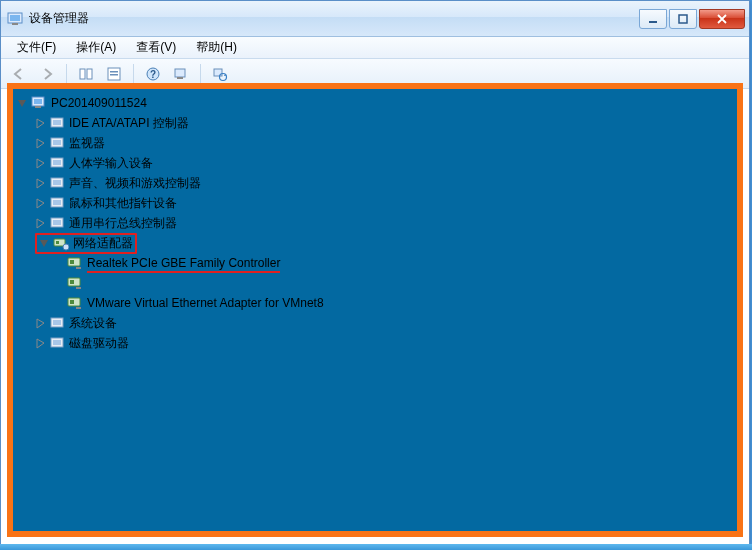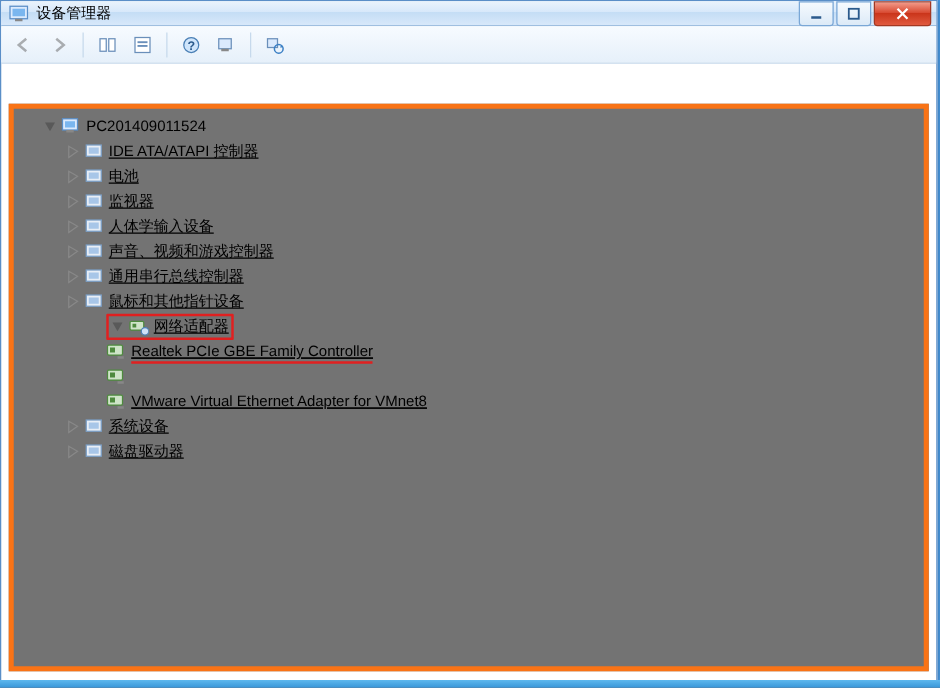--- a/index.html
+++ b/index.html
@@ -1,39 +1,39 @@
 <!DOCTYPE html>
 <html><head>
 <meta charset="utf-8">
 <style>
 * { margin:0; padding:0; box-sizing:border-box; font-family:"Microsoft YaHei","Segoe UI",Tahoma,sans-serif; }
 body { background:#4a9de8; width:752px; height:550px; overflow:hidden; }
 .window { position:absolute; top:0; left:0; width:750px; height:546px; background:#fff; border:1px solid #5a8ec7; box-shadow:0 0 6px rgba(0,0,0,.3); }
-.titlebar { height:20px; background:linear-gradient(#eaf3fc,#d7e8fa 45%,#c4ddf5 46%,#d7e8fa); display:flex; align-items:center; padding-left:6px; border-bottom:1px solid #9fbfe0;justify-content:center; }
+.titlebar { height:36px; background:linear-gradient(#eaf3fc,#d7e8fa 45%,#c4ddf5 46%,#d7e8fa); display:flex; align-items:center; padding-left:6px; border-bottom:1px solid #9fbfe0;justify-content:center; }
 .titlebar .icon { width:16px; height:16px; margin-right:6px; }
 .titlebar .title { font-size:12px; color:#000; flex:1; }
 .wbtn-group { display:flex; height:20px; margin-right:4px; }
 .wbtn { width:28px; height:20px; margin-left:2px; border:1px solid #7aa7d6; border-radius:0 0 3px 3px; background:linear-gradient(#f6fafe,#dceaf7); display:flex; align-items:center; justify-content:center; font-size:11px; color:#2b5a8c; cursor:pointer; }
 .wbtn.close { width:46px; background:linear-gradient(#f29a89,#d84b33 45%,#c93319 46%,#e05a3f); border-color:#a23823; color:#fff; }
 .menubar { height:22px; background:linear-gradient(#f9fcff,#eaf2fb); border-bottom:1px solid #c9dbee; display:flex; align-items:center; padding-left:6px; font-size:12px; }
 .menuitem { padding:2px 10px; cursor:default; }
 .toolbar { height:30px; background:linear-gradient(#f7fbff,#e6f0fa); border-bottom:1px solid #c6d9ec; display:flex; align-items:center; padding:0 6px; gap:4px; }
 .tbtn { width:24px; height:24px; display:flex; align-items:center; justify-content:center; border:1px solid transparent; border-radius:3px; cursor:pointer; }
 .tbtn.disabled { opacity:.45; cursor:default; }
 .sep { width:1px; height:20px; background:#c6d9ec; margin:0 3px; }
-.content { position:absolute; top:82px; left:6px; right:6px; bottom:8px; border:4px solid #f97316; background:#737373; overflow:auto; font-size:12px;padding-left:20px; }
+.content { position:absolute; top:82px; left:6px; right:6px; bottom:8px; border:6px solid #f97316; background:#0369a1; overflow:auto; font-size:12px; }
 .tree { padding:4px 0 4px 4px; }
 .node { white-space:nowrap; }
 .row { display:flex; align-items:center; height:20px; padding-right:6px; cursor:default; }
 .exp { width:11px; height:11px; margin-right:3px; display:flex; align-items:center; justify-content:center; cursor:pointer; flex:0 0 11px; }
 .exp svg { display:block; }
 .nic { width:16px; height:16px; margin-right:4px; flex:0 0 16px; }
 .lbl { }
-.children { padding-left:18px;text-decoration:underline; }
-.hl-red { border:2px solid #e02020; border-radius:1px;margin-left:32px; }
+.children { padding-left:18px; }
+.hl-red { border:2px solid #e02020; border-radius:1px; }
 .hl-red-u { border-bottom:2px solid #e02020; padding-bottom:1px; }
 .taskbar { position:absolute; left:0; right:0; bottom:0; height:6px; background:linear-gradient(#5eb8ee,#3a97d9); }
 </style>
 </head>
 <body>
 
 <div class="window">
   <div class="titlebar">
     <span class="icon">
       <svg width="16" height="16">
@@ -55,20 +55,26 @@
           </svg>
         </div>
       <div class="wbtn close">
           <svg width="12" height="10">
             <path d="M2 1 L10 9 M10 1 L2 9" stroke="#fff" stroke-width="1.8"></path>
           </svg>
         </div>
     </div>
   </div>
 
+  <div class="menubar">
+    <div class="menuitem">文件(F)</div>
+    <div class="menuitem">操作(A)</div>
+    <div class="menuitem">查看(V)</div>
+    <div class="menuitem">帮助(H)</div>
+  </div>
 
   <div class="toolbar">
     <div class="tbtn disabled">
         <svg width="16" height="16">
           <path d="M10 3 L4 8 L10 13" fill="none" stroke="#555" stroke-width="2"></path>
         </svg>
       </div>
     <div class="tbtn disabled">
         <svg width="16" height="16">
           <path d="M6 3 L12 8 L6 13" fill="none" stroke="#555" stroke-width="2"></path>
@@ -146,34 +152,20 @@
               <div class="row">
                 <span class="exp">
                   <svg width="11" height="11">
                     <path d="M2 1 L9 5 L2 10 Z" fill="none" stroke="#888" stroke-width="1"></path>
                   </svg>
                 </span>
                 <span class="nic"><svg width="16" height="16">
                     <rect x="2" y="3" width="12" height="9" fill="#e8eef6" stroke="#7a9fc6"></rect>
                     <rect x="4" y="5" width="8" height="5" fill="#a8c6e8"></rect>
                   </svg></span>
-                <span class="lbl">电池</span>
-              </div>
-            </div>
-            <div class="node">
-              <div class="row">
-                <span class="exp">
-                  <svg width="11" height="11">
-                    <path d="M2 1 L9 5 L2 10 Z" fill="none" stroke="#888" stroke-width="1"></path>
-                  </svg>
-                </span>
-                <span class="nic"><svg width="16" height="16">
-                    <rect x="2" y="3" width="12" height="9" fill="#e8eef6" stroke="#7a9fc6"></rect>
-                    <rect x="4" y="5" width="8" height="5" fill="#a8c6e8"></rect>
-                  </svg></span>
                 <span class="lbl">监视器</span>
               </div>
             </div>
             <div class="node">
               <div class="row">
                 <span class="exp">
                   <svg width="11" height="11">
                     <path d="M2 1 L9 5 L2 10 Z" fill="none" stroke="#888" stroke-width="1"></path>
                   </svg>
                 </span>
@@ -202,35 +194,35 @@
               <div class="row">
                 <span class="exp">
                   <svg width="11" height="11">
                     <path d="M2 1 L9 5 L2 10 Z" fill="none" stroke="#888" stroke-width="1"></path>
                   </svg>
                 </span>
                 <span class="nic"><svg width="16" height="16">
                     <rect x="2" y="3" width="12" height="9" fill="#e8eef6" stroke="#7a9fc6"></rect>
                     <rect x="4" y="5" width="8" height="5" fill="#a8c6e8"></rect>
                   </svg></span>
+                <span class="lbl">鼠标和其他指针设备</span>
+              </div>
+            </div>
+            <div class="node">
+              <div class="row">
+                <span class="exp">
+                  <svg width="11" height="11">
+                    <path d="M2 1 L9 5 L2 10 Z" fill="none" stroke="#888" stroke-width="1"></path>
+                  </svg>
+                </span>
+                <span class="nic"><svg width="16" height="16">
+                    <rect x="2" y="3" width="12" height="9" fill="#e8eef6" stroke="#7a9fc6"></rect>
+                    <rect x="4" y="5" width="8" height="5" fill="#a8c6e8"></rect>
+                  </svg></span>
                 <span class="lbl">通用串行总线控制器</span>
-              </div>
-            </div>
-            <div class="node">
-              <div class="row">
-                <span class="exp">
-                  <svg width="11" height="11">
-                    <path d="M2 1 L9 5 L2 10 Z" fill="none" stroke="#888" stroke-width="1"></path>
-                  </svg>
-                </span>
-                <span class="nic"><svg width="16" height="16">
-                    <rect x="2" y="3" width="12" height="9" fill="#e8eef6" stroke="#7a9fc6"></rect>
-                    <rect x="4" y="5" width="8" height="5" fill="#a8c6e8"></rect>
-                  </svg></span>
-                <span class="lbl">鼠标和其他指针设备</span>
               </div>
             </div>
             <div class="node">
               <div class="row">
                 <span class="hl-red" style="display:flex;align-items:center;padding:0 2px;">
                   <span class="exp">
                     <svg width="11" height="11">
                       <path d="M1 2 L9 2 L5 9 Z" fill="#595959"></path>
                     </svg>
                   </span>

